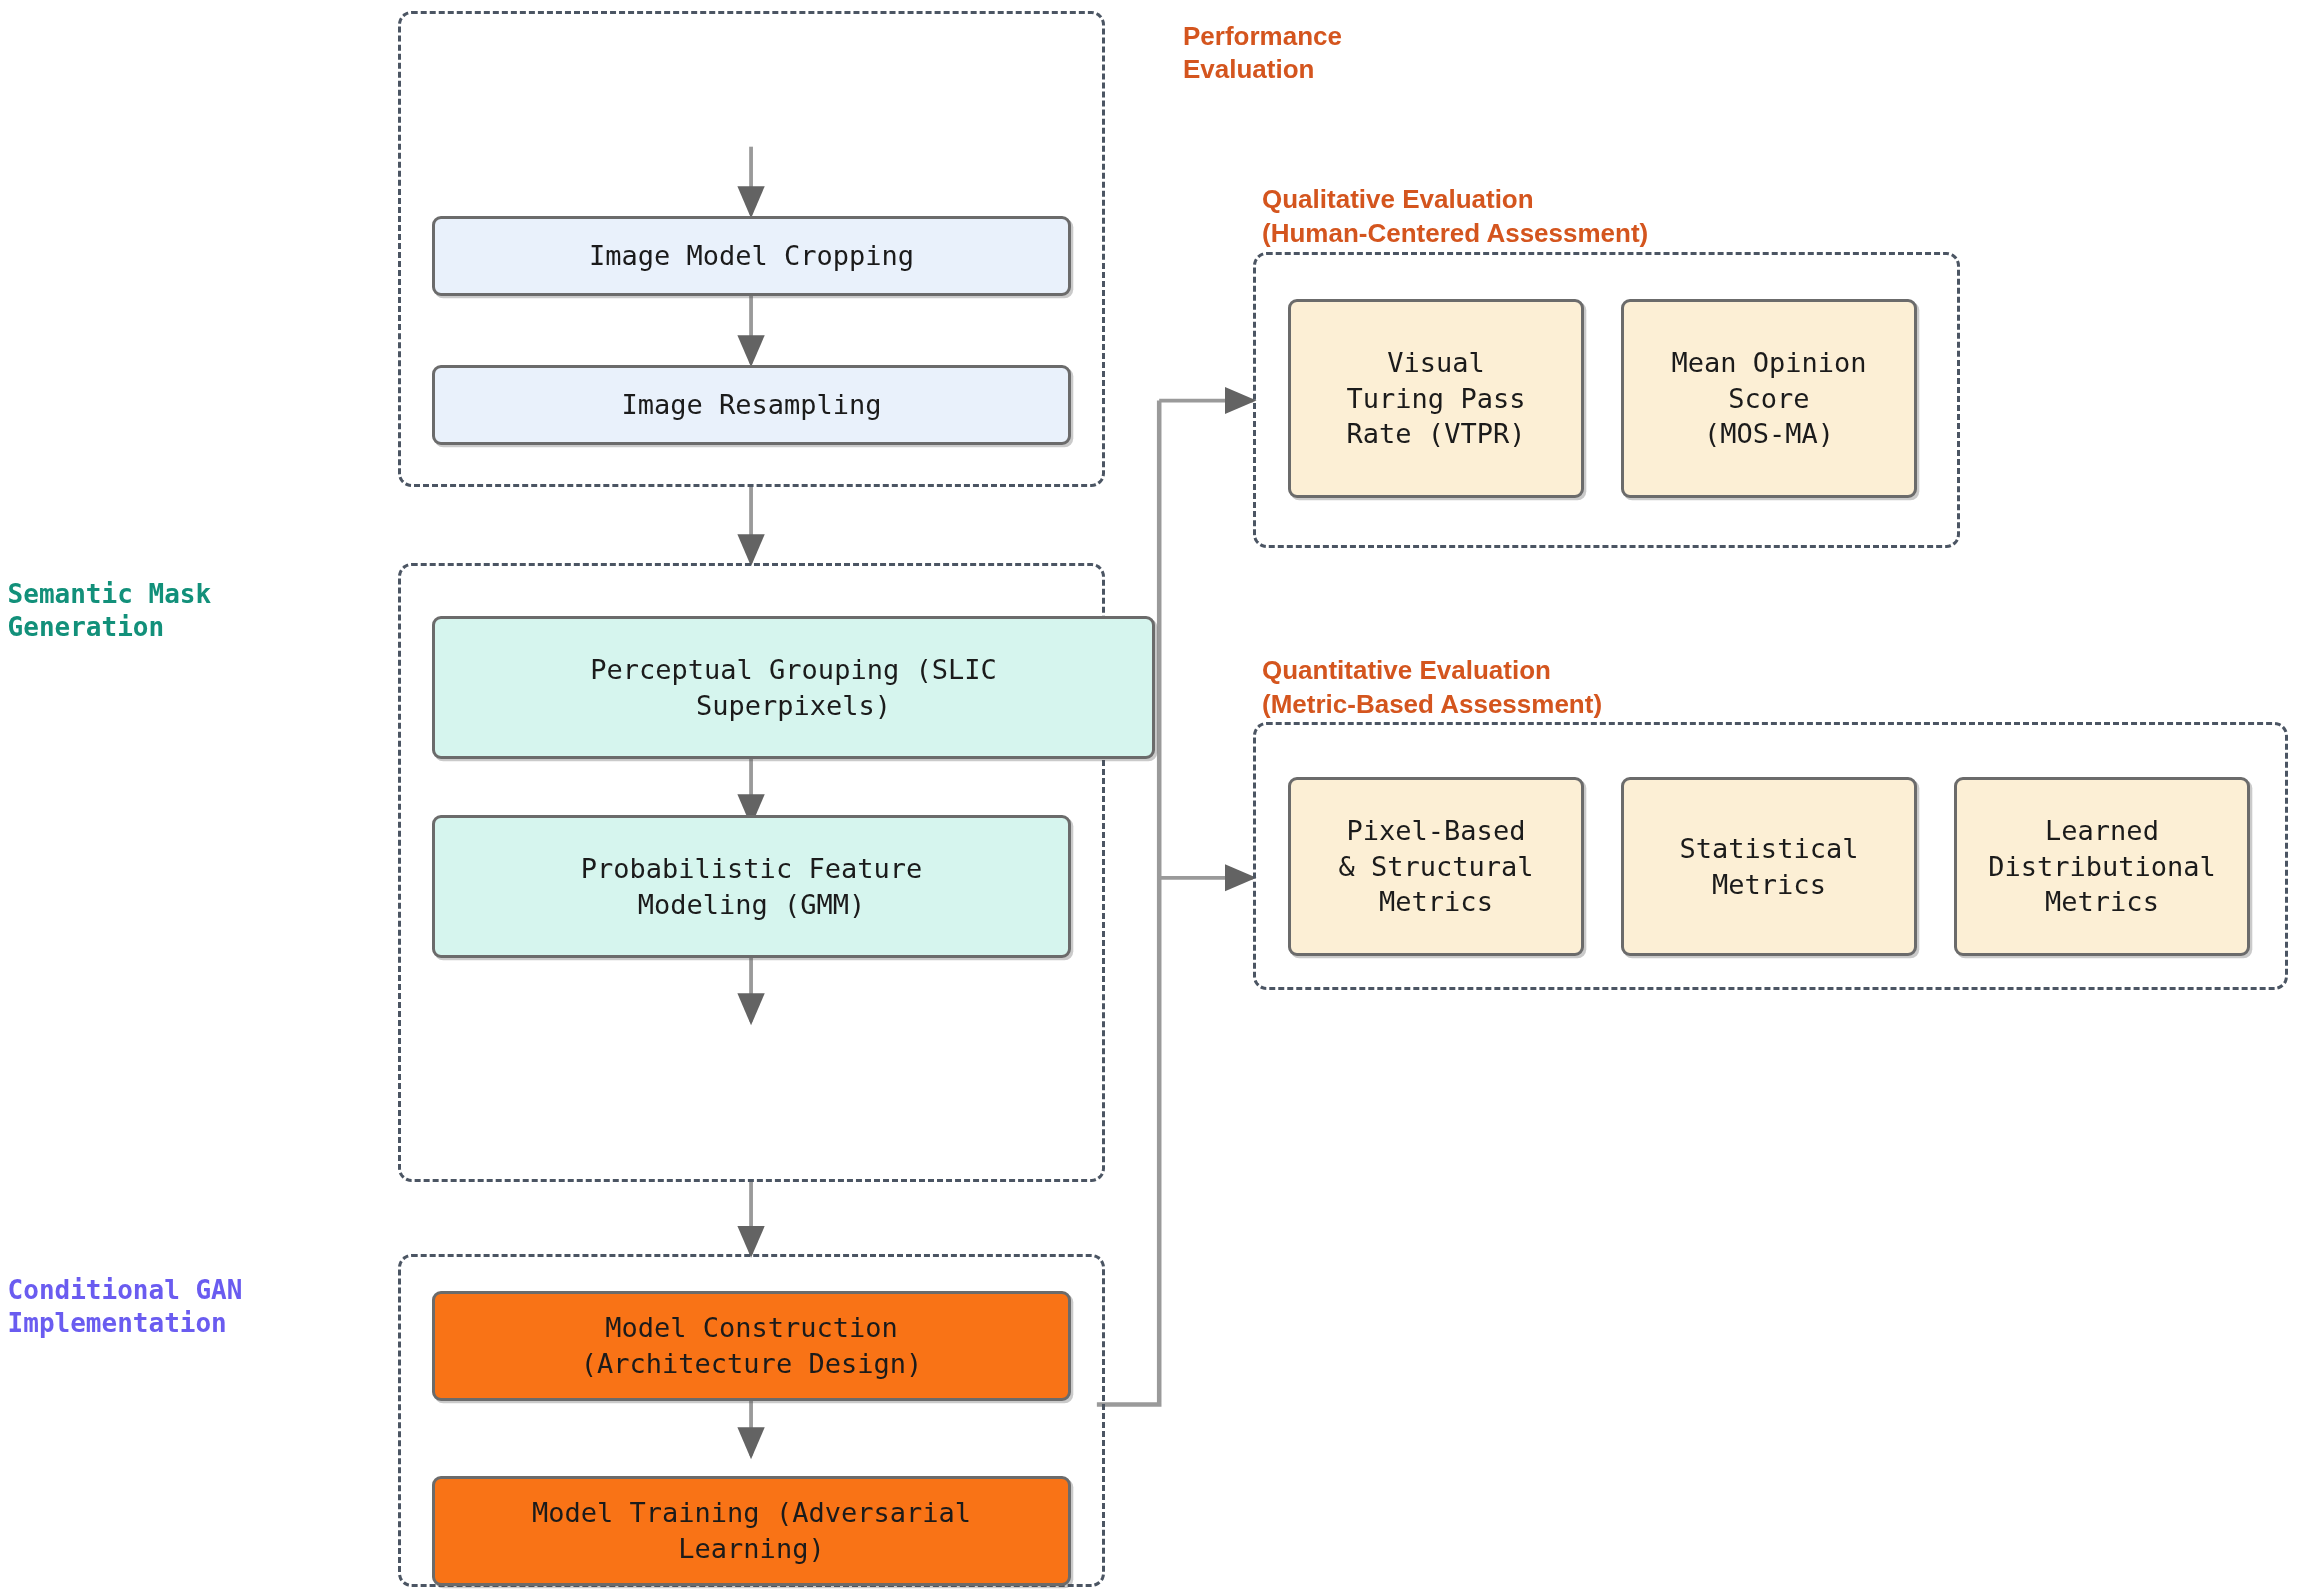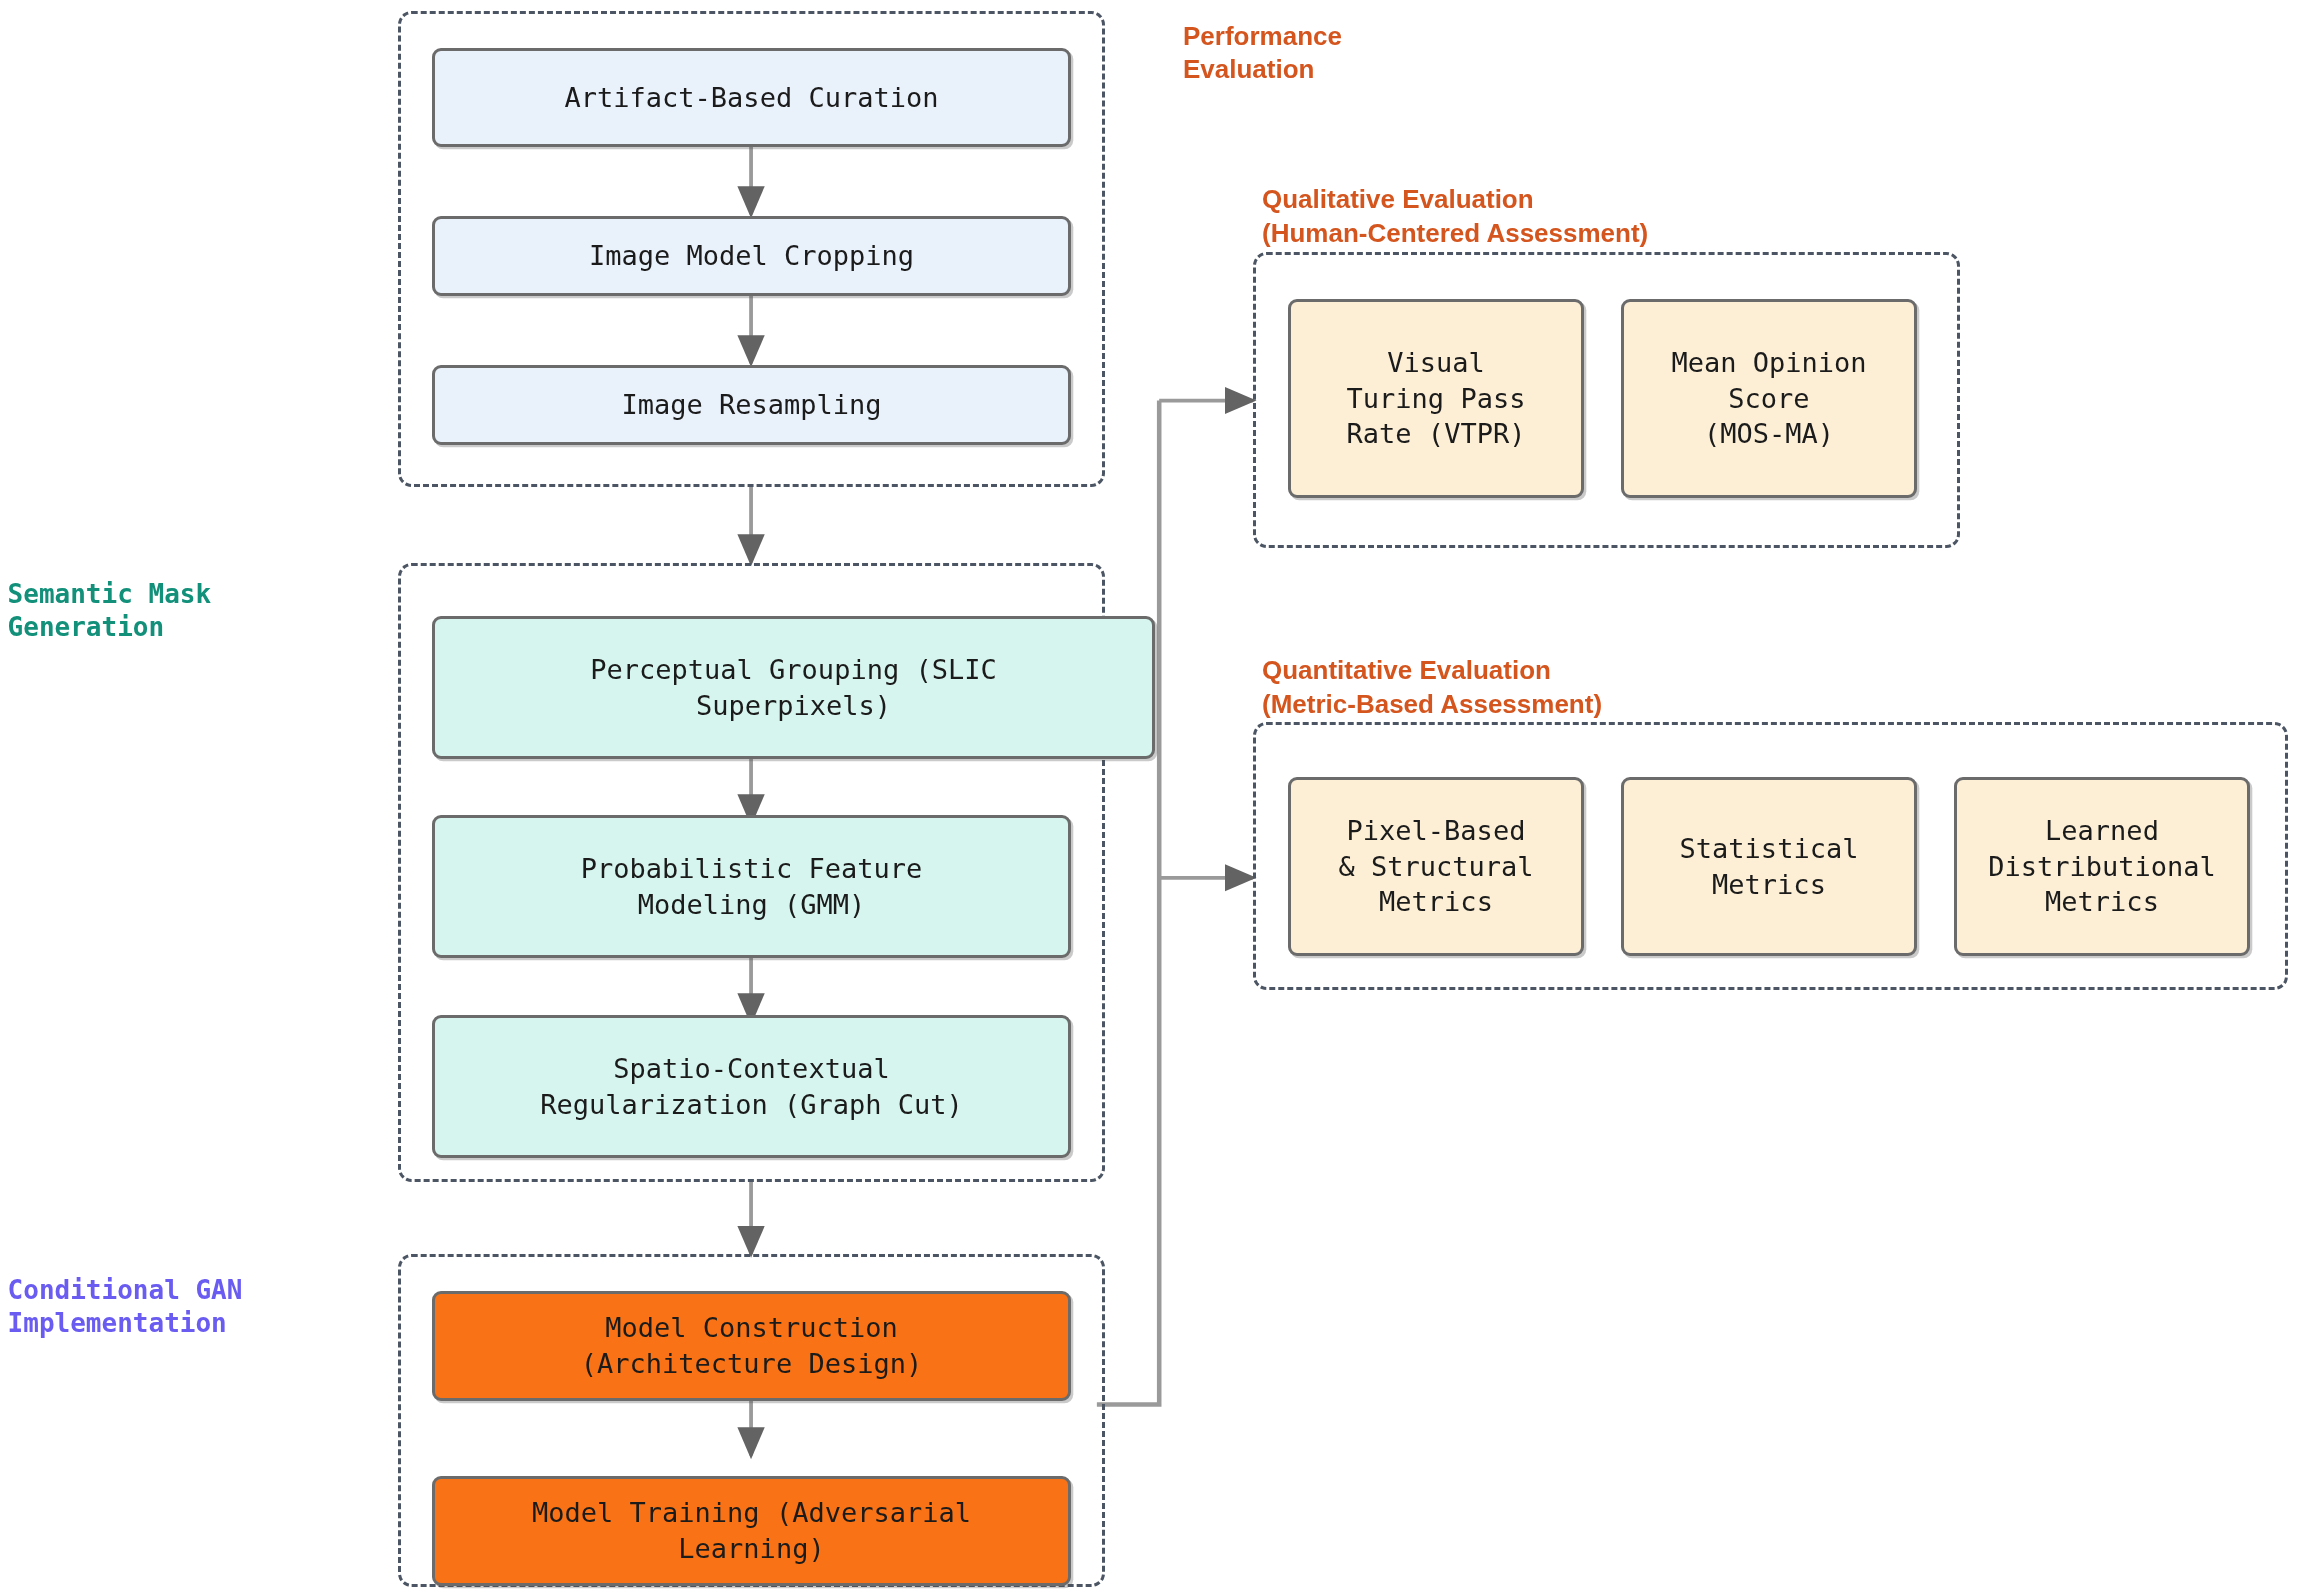--- a/index.html
+++ b/index.html
@@ -121,36 +121,33 @@
 
 
   <div class="phase-label" style="left:7.6px; top:578px; color:#12907a;">Semantic Mask
 Generation</div>
 
   <div class="phase-label" style="left:7.6px; top:1274px; color:#6a5cf0;">Conditional GAN
 Implementation</div>
 
   <div class="cluster" style="left:398px; top:10.6px; width:707px; height:476px;"></div>
 
-  <div class="node blue" style="left:432px; top:48px; width:639px; height:99px;">Artifact-Based Curation</div>
 
   <div class="node blue" style="left:432px; top:216px; width:639px; height:80px;">Image Model Cropping</div>
 
   <div class="node blue" style="left:432px; top:365px; width:639px; height:80px;">Image Resampling</div>
 
   <div class="cluster" style="left:398px; top:563px; width:707px; height:619px;"></div>
 
   <div class="node mint" style="left:432px; top:616px; width:723px; height:143px;">Perceptual Grouping (SLIC
 Superpixels)</div>
 
   <div class="node mint" style="left:432px; top:815px; width:639px; height:143px;">Probabilistic Feature
 Modeling (GMM)</div>
 
-  <div class="node mint" style="left:432px; top:1015px; width:639px; height:143px;">Spatio-Contextual
-Regularization (Graph Cut)</div>
 
   <div class="cluster" style="left:398px; top:1254px; width:707px; height:333px;"></div>
 
   <div class="node pink" style="left:432px; top:1291px; width:639px; height:110px;">Model Construction
 (Architecture Design)</div>
 
   <div class="node pink" style="left:432px; top:1456px; width:639px; height:110px;margin-top:20px;">Model Training (Adversarial
 Learning)</div>
 
   <div class="section-heading" style="left:1183px; top:20px; color:#d4551e;">Performance

